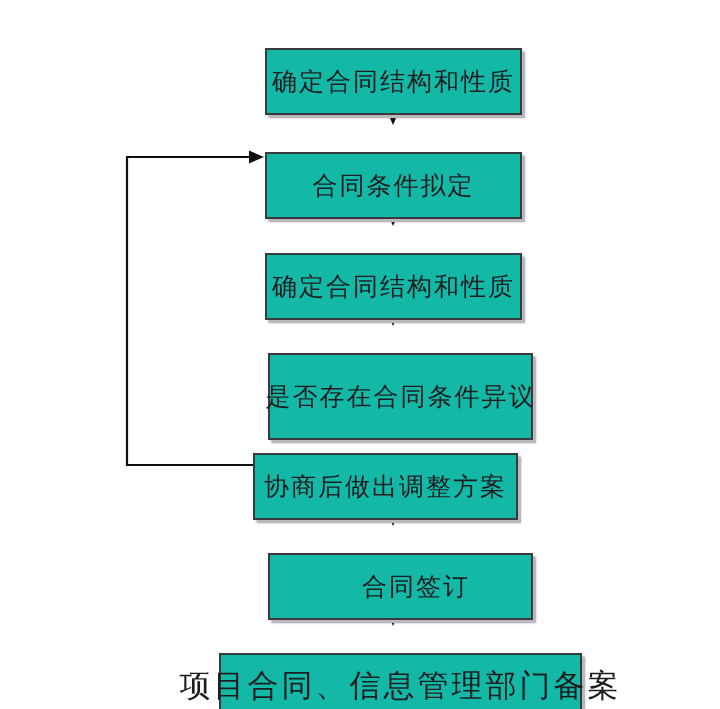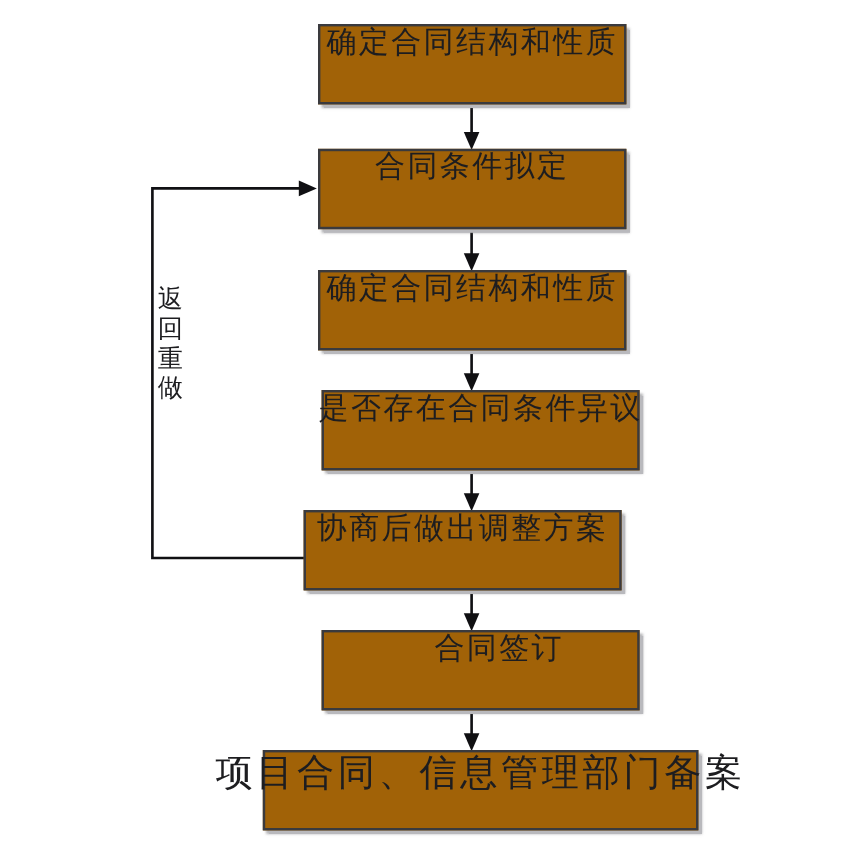--- a/index.html
+++ b/index.html
@@ -11,26 +11,27 @@
     position: relative;
     width: 720px;
     height: 709px;
     background: #ffffff;
     font-family: "Liberation Serif", "DejaVu Serif", serif;
     overflow: hidden;
   }
   .node {
     position: absolute;
     box-sizing: border-box;
-    background: #a16207;
+    background: #14b8a6;
     border: 2px solid #3a3a3e;
     box-shadow: 4px 4px 0 -1px #b9b9bd, 3px 3px 2px rgba(120,120,126,0.55);
     display: flex;
-    align-items: flex-start;
+    align-items: center;
     justify-content: center;
+    margin-top: 28px;
   }
   .node-label {
     font-size: 25px;
     line-height: 1.1;
     color: #1d1d20;
     letter-spacing: 2px;
     white-space: nowrap;
     font-family: "Liberation Serif", "DejaVu Serif", serif;
   }
   .wide-label {
@@ -114,31 +115,30 @@
   </div>
 
   <div class="node" style="left:265px; top:124px; width:257px; height:67px;">
     <span class="node-label">合同条件拟定</span>
   </div>
 
   <div class="node" style="left:265px; top:225px; width:257px; height:67px;">
     <span class="node-label">确定合同结构和性质</span>
   </div>
 
-  <div class="node" style="left:268px; top:325px; width:265px; height:67px;">
+  <div class="node" style="left:268px; top:325px; width:265px; height:87px;">
     <span class="node-label">是否存在合同条件异议</span>
   </div>
 
   <div class="node" style="left:253px; top:425px; width:265px; height:67px;">
     <span class="node-label">协商后做出调整方案</span>
   </div>
 
   <div class="node" style="left:268px; top:525px; width:265px; height:67px;padding-left:31px;">
     <span class="node-label">合同签订</span>
   </div>
 
   <div class="node" style="left:219px; top:625px; width:363px; height:67px;">
     <span class="node-label wide-label">项目合同、信息管理部门备案</span>
   </div>
 
-  <div class="loop-label" style="left:130px; top:237px;">返回重做</div>
 
 </div>
 
 </body></html>

